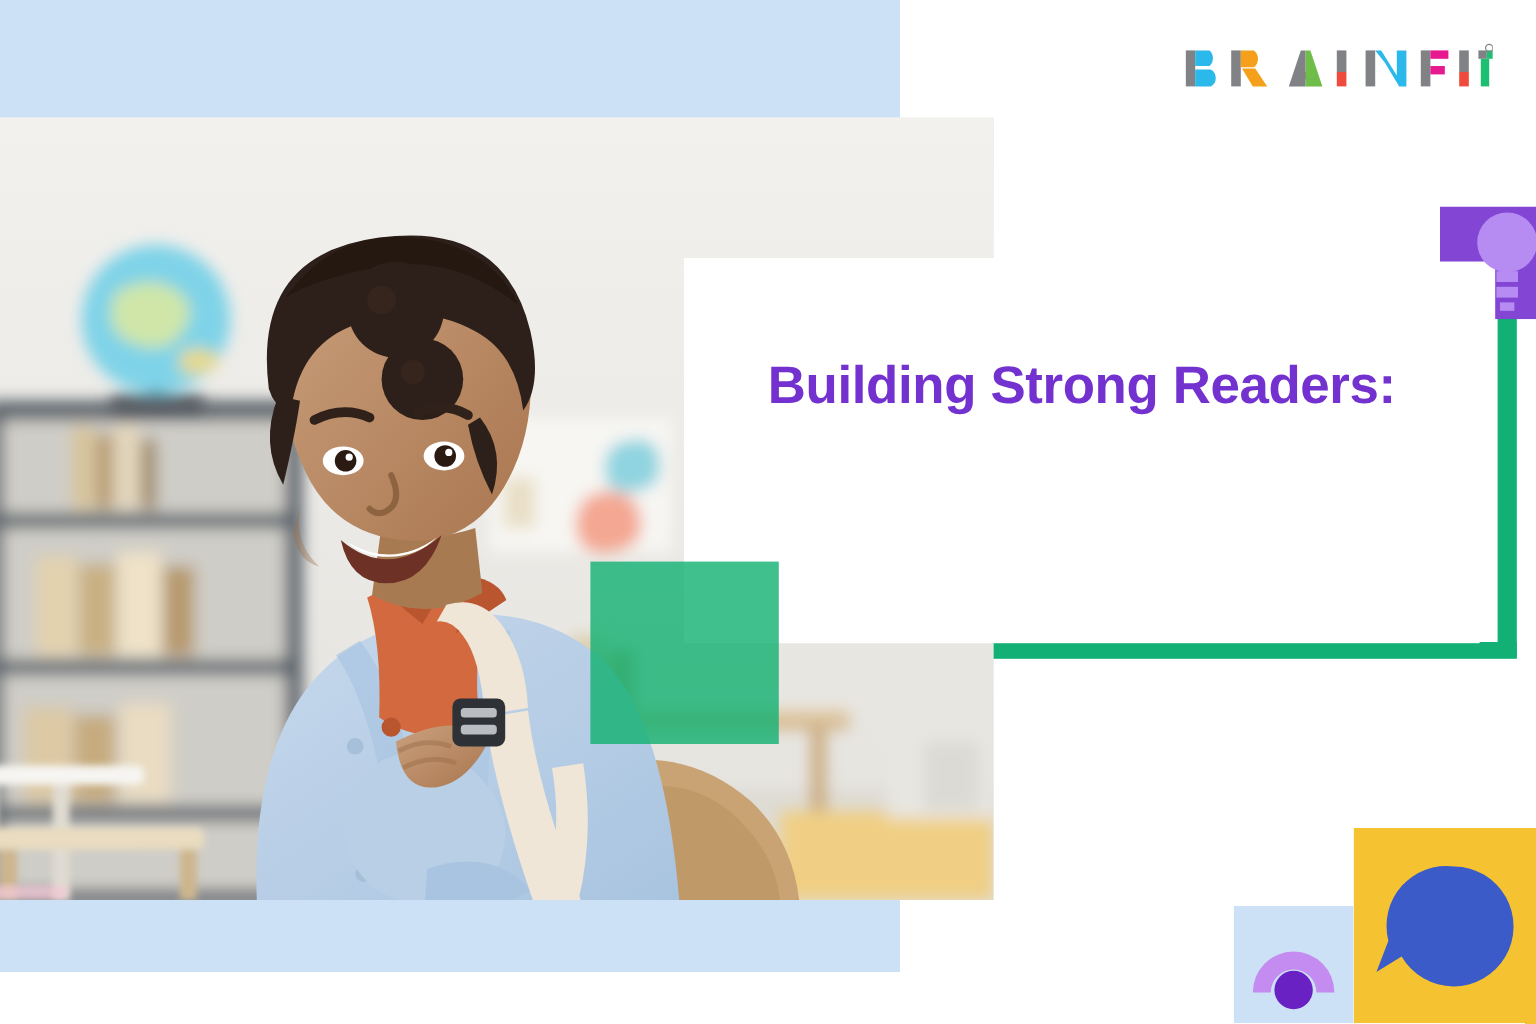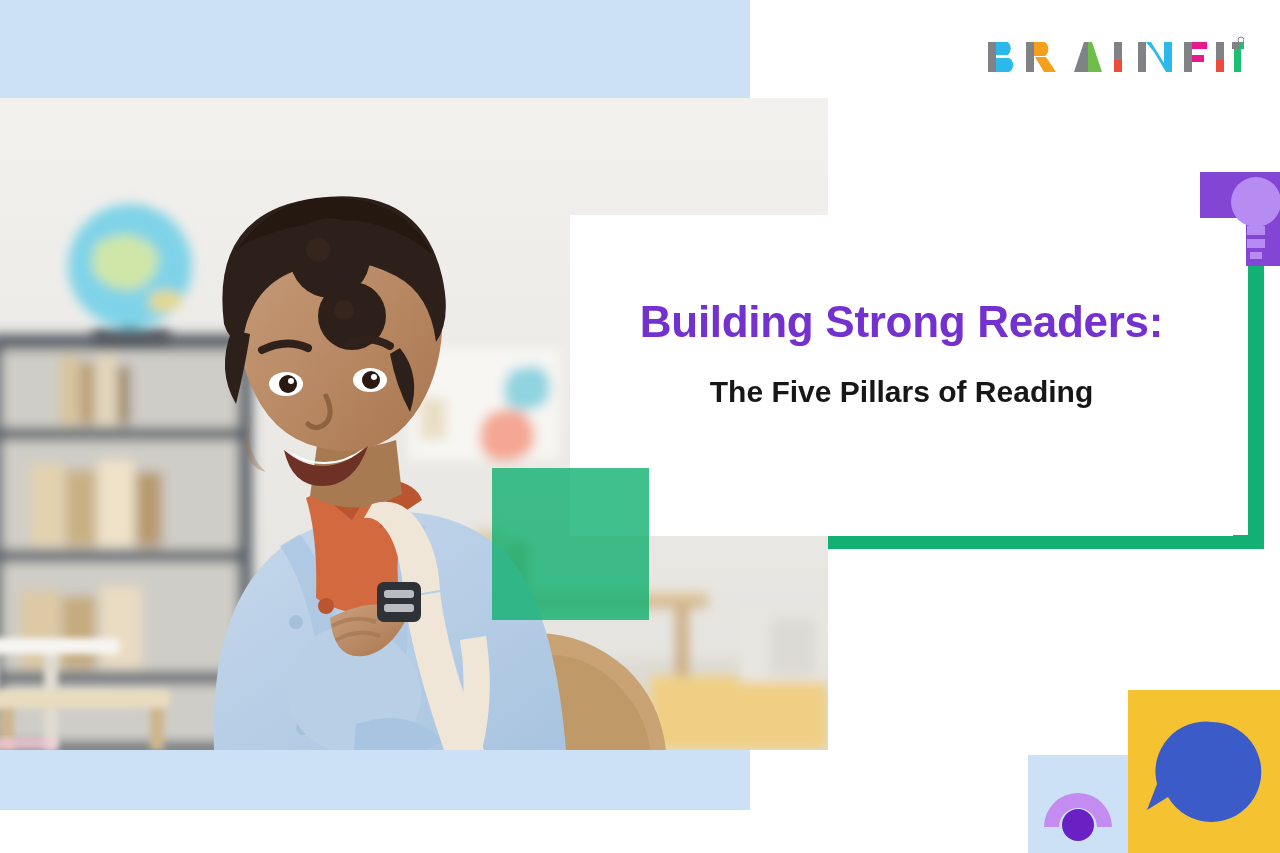--- a/index.html
+++ b/index.html
@@ -242,21 +242,20 @@
     </svg>
   </div>
 
   <div id="green-square"></div>
 
   <div class="greenbar" id="green-frame-right"></div>
   <div class="greenbar" id="green-frame-bottom"></div>
 
   <div id="title-card">
     <div id="headline">Building Strong Readers:</div>
-    <div id="subhead">The Five Pillars of Reading</div>
   </div>
 
   <div id="logo">
     <svg width="256" height="42" viewBox="0 0 256 42" xmlns="http://www.w3.org/2000/svg" aria-hidden="true">
 
       <rect x="0" y="6" width="8" height="30" fill="#808285"></rect>
       <path d="M8 6 h12 a9 9 0 0 1 0 13 h-12 Z" fill="#2bb8ea"></path>
       <path d="M8 22 h13 a8 8 0 0 1 0 14 h-13 Z" fill="#2bb8ea"></path>
 
       <rect x="38" y="6" width="8" height="30" fill="#808285"></rect>

